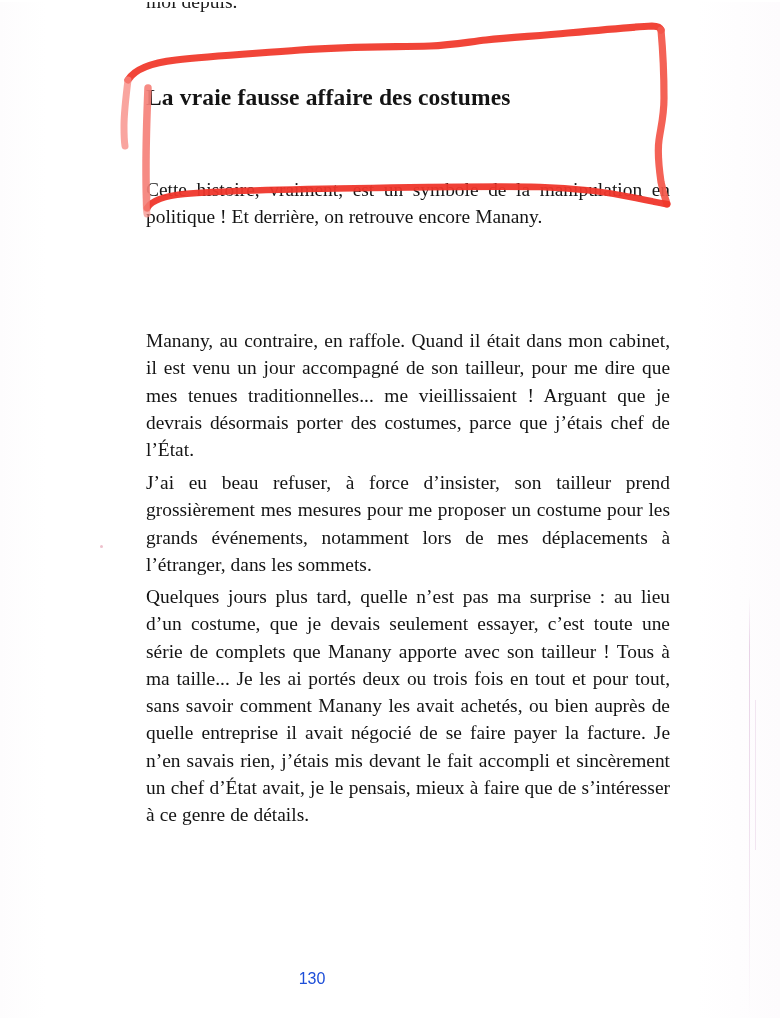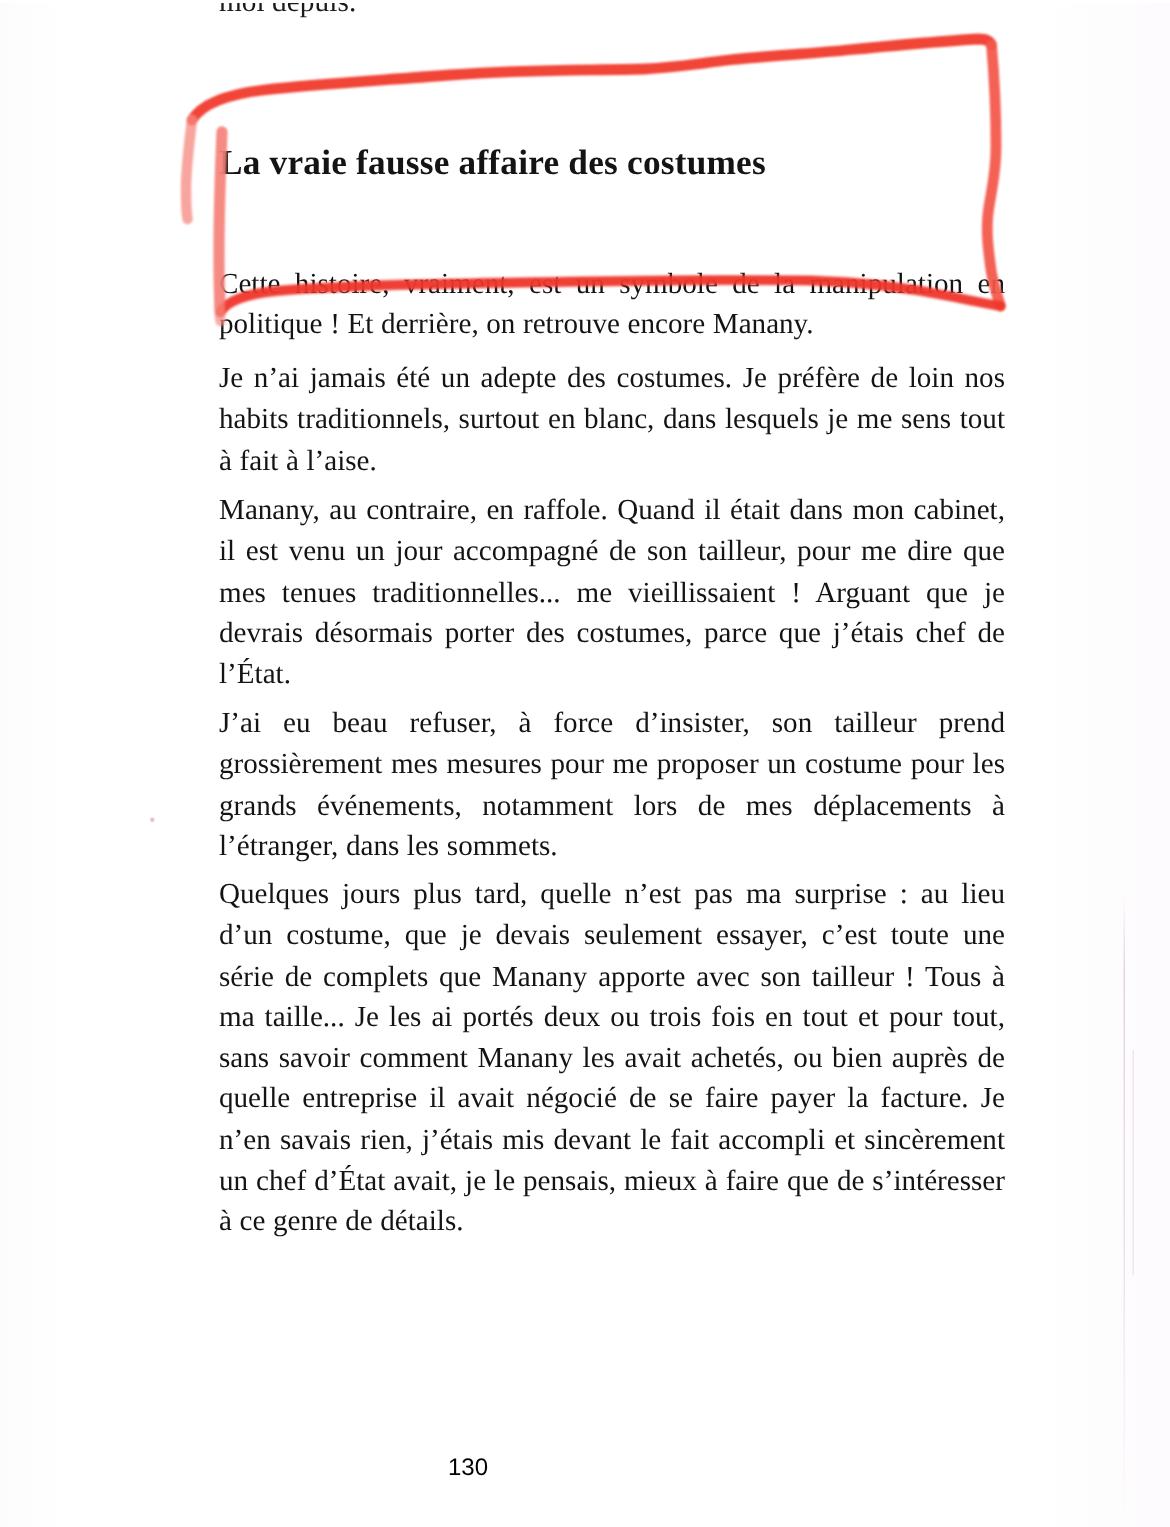--- a/index.html
+++ b/index.html
@@ -75,21 +75,21 @@
     position: absolute;
     left: 0; top: 0;
     width: 780px; height: 2px;
     background: #ffffff;
     z-index: 6;
   }
 
   h1.heading {
     position: absolute;
     left: 146px;
-    top: 96px;
+    top: 84px;
     margin: 0;
     font-family: "Liberation Serif", "DejaVu Serif", serif;
     font-weight: bold;
     font-size: 23.5px;
     line-height: 26px;
     color: #141414;
     letter-spacing: 0.15px;
     white-space: nowrap;
   }
 
@@ -110,21 +110,21 @@
   }
 
   .page-number {
     position: absolute;
     left: 0;
     top: 970px;
     width: 624px;
     text-align: center;
     font-family: "Liberation Sans", "DejaVu Sans", sans-serif;
     font-size: 16px;
-    color: #000000;
+    color: #1d4ed8;
   }
 
   
   .annotation {
     position: absolute;
     left: 0; top: 0;
     width: 780px;
     height: 1018px;
     pointer-events: none;
     z-index: 5;
@@ -141,21 +141,20 @@
   <div class="page-edge2"></div>
   <div class="speck"></div>
 
   <div class="cut-line">moi depuis.</div>
   <div class="cut-mask"></div>
 
   <h1 class="heading">La vraie fausse affaire des costumes</h1>
 
   <p class="para" id="p0" style="top:176px;">Cette histoire, vraiment, est un symbole de la manipulation en politique ! Et derrière, on retrouve encore Manany.</p>
 
-  <p class="para" id="p1" style="top:239px;">Je n’ai jamais été un adepte des costumes. Je préfère de loin nos habits traditionnels, surtout en blanc, dans lesquels je me sens tout à fait à l’aise.</p>
 
   <p class="para" id="p2" style="top:327px;">Manany, au contraire, en raffole. Quand il était dans mon cabinet, il est venu un jour accompagné de son tailleur, pour me dire que mes tenues traditionnelles... me vieillissaient ! Arguant que je devrais désormais porter des costumes, parce que j’étais chef de l’État.</p>
 
   <p class="para" id="p3" style="top:469px;">J’ai eu beau refuser, à force d’insister, son tailleur prend grossièrement mes mesures pour me proposer un costume pour les grands événements, notamment lors de mes déplacements à l’étranger, dans les sommets.</p>
 
   <p class="para" id="p4" style="top:583px;">Quelques jours plus tard, quelle n’est pas ma surprise : au lieu d’un costume, que je devais seulement essayer, c’est toute une série de complets que Manany apporte avec son tailleur ! Tous à ma taille... Je les ai portés deux ou trois fois en tout et pour tout, sans savoir comment Manany les avait achetés, ou bien auprès de quelle entreprise il avait négocié de se faire payer la facture. Je n’en savais rien, j’étais mis devant le fait accompli et sincèrement un chef d’État avait, je le pensais, mieux à faire que de s’intéresser à ce genre de détails.</p>
 
 
   <div class="page-number">130</div>
 

